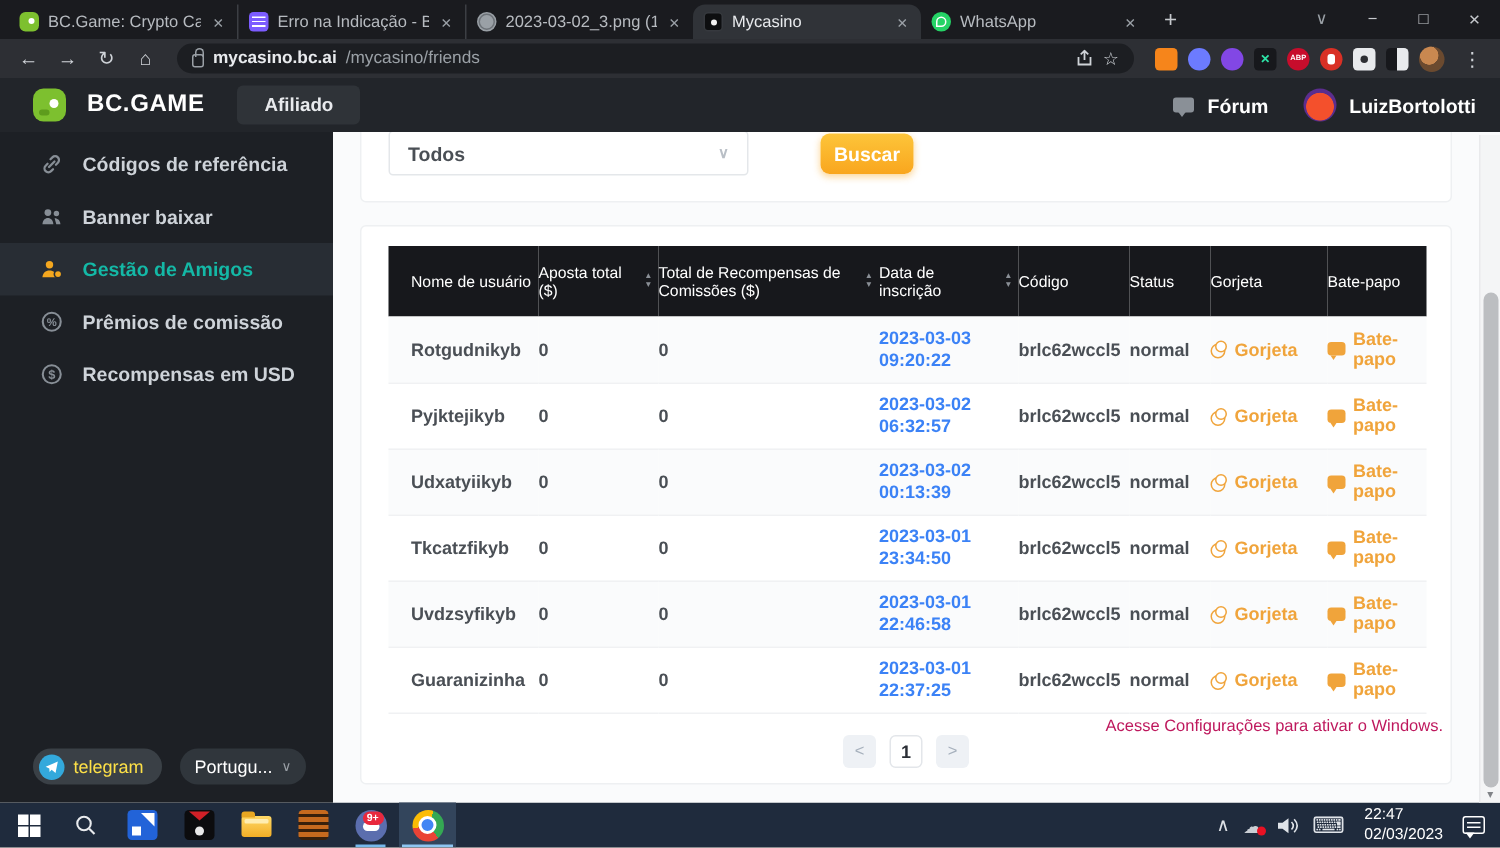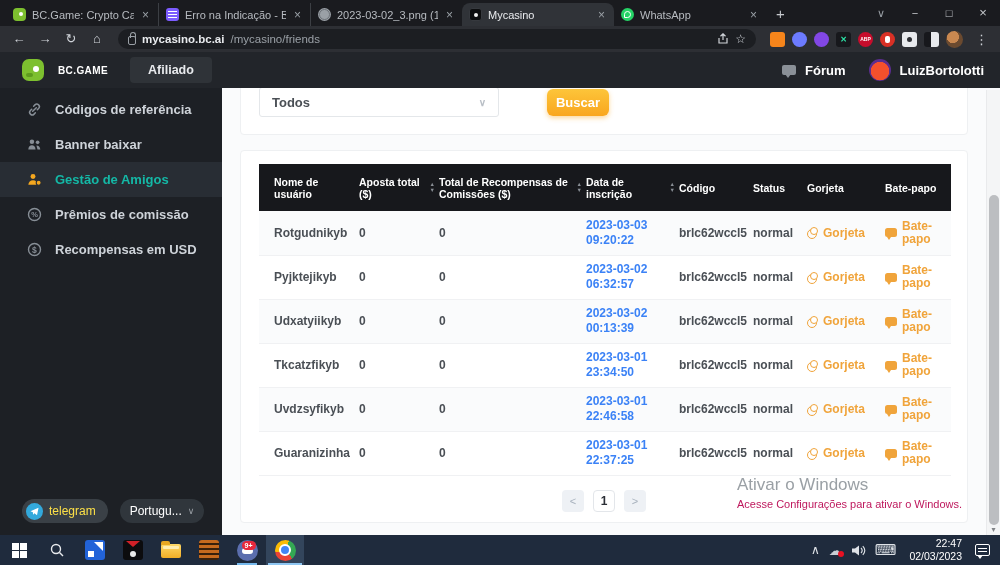--- a/index.html
+++ b/index.html
@@ -54,21 +54,21 @@
   .ext-darkreader { background:linear-gradient(90deg,#17181c 0 50%,#e8eaed 50%); border-radius:3px; }
   .ext-avatar { background:radial-gradient(circle at 40% 35%, #c98850 0 40%, #6b4a2f 42%); border-radius:50%; width:17px; height:17px; }
   .menu-dots { color:#cfd3d8; font-size:13px; padding:0 4px; }
 
   
   .site { position:relative; height:483px; }
   .siteheader { height:36px; background:#22252a; display:flex; align-items:center; padding:0 16px 0 22px; gap:14px; }
   .bclogo { width:22px; height:22px; background:#7dc02f; border-radius:7px; position:relative; flex:none; }
   .bclogo::after { content:""; position:absolute; right:5px; top:7px; width:6px; height:6px; border-radius:50%; background:#fff; }
   .bclogo::before { content:""; position:absolute; left:4px; bottom:4px; width:7px; height:4px; border-radius:2px; background:#5e9c1d; }
-  .brand { color:#fff; font-weight:800; font-size:10px; letter-spacing:.4px; }
+  .brand { color:#fff; font-weight:800; font-size:16px; letter-spacing:.4px; }
   .affbtn { background:#2f3338; color:#e8eaed; font-size:12.5px; font-weight:700; border-radius:4px; padding:6px 18px; margin-left:8px; }
   .hdr-right { margin-left:auto; display:flex; align-items:center; gap:9px; }
   .forum-icon { width:14px; height:10px; background:#8a9097; border-radius:2px; position:relative; }
   .forum-icon::after { content:""; position:absolute; left:3px; bottom:-3px; border-left:3px solid transparent; border-right:3px solid transparent; border-top:4px solid #8a9097; }
   .forum-label { color:#fff; font-size:13px; font-weight:700; margin-right:14px; }
   .hdr-avatar { width:22px; height:22px; border-radius:50%; background:radial-gradient(circle at 50% 55%, #f4502c 0 55%, #5b2d8e 58%); }
   .hdr-user { color:#fff; font-size:13px; font-weight:700; }
 
   
   .sitebody { display:flex; height:447px; }
@@ -85,21 +85,21 @@
 
   .main { flex:1; position:relative; overflow:hidden; background:#fafbfc; }
   .card { position:absolute; background:#fff; border:1px solid #eef0f2; border-radius:4px; }
   .card1 { left:18px; top:-12px; width:728px; height:59px; padding:10px 18px; display:flex; gap:30px; }
   .selectbox { width:240px; height:30px; border:1px solid #e4e7ea; border-radius:3px; display:flex; align-items:center; padding:0 12px; color:#4a4f55; font-size:13px; font-weight:700; }
   .selectbox .chev { margin-left:auto; color:#b9bfc6; font-size:10px; }
   .buscar { margin-left:18px; width:62px; height:27px; margin-top:2px; border-radius:6px; background:linear-gradient(180deg,#fdc53a,#f9a61e); box-shadow:0 2px 5px rgba(249,166,30,.45); color:#fff; font-size:13px; font-weight:700; display:flex; align-items:center; justify-content:center; }
   .card2 { left:18px; top:62px; width:728px; height:373px; padding:13px 18px; }
 
   table.friends { width:692px; border-collapse:collapse; table-layout:fixed; }
-  table.friends thead th { background:#17181c; color:#fff; font-size:10.5px; font-weight:700; text-align:left; height:47px; padding:0; vertical-align:middle; }
+  table.friends thead th { background:#17181c; color:#fff; font-size:10.5px; font-weight:400; text-align:left; height:47px; padding:0; vertical-align:middle; }
   thead th .thwrap { display:flex; align-items:center; gap:5px; padding-right:4px; }
   thead th:first-child .thwrap { padding-left:15px; }
   .sortcol { display:flex; flex-direction:column; line-height:5px; color:#8a8f96; font-size:5.5px; gap:1px; }
   table.friends td { height:44px; font-size:12px; font-weight:700; color:#4a4f55; border-bottom:1px solid #f0f1f3; padding:0; vertical-align:middle; }
   table.friends tbody tr:nth-child(odd) { background:#fafbfc; }
   table.friends td:first-child { padding-left:15px; }
   .datecell div { line-height:15px; font-weight:700; color:#3b82f6; }
   .statuscell { font-weight:400; color:#55595e; }
   .tiplink, .chatlink { color:#f0a43b; display:flex; align-items:center; gap:5px; }
   .chatlink .lbl { width:42px; line-height:13px; }
@@ -142,21 +142,21 @@
   .tb-stripes { width:20px; height:20px; border-radius:3px; background:repeating-linear-gradient(180deg,#c66a1e 0 3px,#38200b 3px 5px); }
   .tb-chat { width:21px; height:21px; border-radius:50%; background:#5b6eae; position:relative; }
   .tb-chat::before { content:""; position:absolute; left:5px; top:8px; width:11px; height:6px; background:#fff; border-radius:3px; }
   .tb-badge { position:absolute; top:1px; right:2px; background:#e8283d; color:#fff; font-size:7px; font-weight:700; border-radius:7px; padding:1px 3px; line-height:7px; }
   .tb-chrome { width:21px; height:21px; border-radius:50%; background:conic-gradient(from 140deg,#ea4335 0 120deg,#fbbc05 120deg 240deg,#34a853 240deg 360deg); position:relative; }
   .tb-chrome::after { content:""; position:absolute; left:50%; top:50%; transform:translate(-50%,-50%); width:8px; height:8px; border-radius:50%; background:#4285f4; border:2px solid #fff; }
   .tray { margin-left:auto; display:flex; align-items:center; gap:9px; padding-right:10px; }
   .tray-glyph { color:#dfe3e8; font-size:12px; }
   .tray-cloud { position:relative; color:#c9ced4; font-size:13px; }
   .tray-cloud::after { content:""; position:absolute; right:-2px; bottom:1px; width:6px; height:6px; border-radius:50%; background:#e81123; }
-  .clock { text-align:right; font-size:10.5px; line-height:13px; color:#fff; padding:0 4px; }
+  .clock { text-align:left; font-size:10.5px; line-height:13px; color:#fff; padding:0 4px; }
   .actioncenter { width:15px; height:12px; border:1.3px solid #fff; border-radius:2px; position:relative; }
   .actioncenter::before { content:""; position:absolute; left:2px; top:2.5px; right:2px; height:1.3px; background:#fff; box-shadow:0 3px #fff; }
   .actioncenter::after { content:""; position:absolute; left:1px; bottom:-4px; border-left:3px solid transparent; border-right:3px solid transparent; border-top:4px solid #fff; }
 </style>
 </head>
 <body>
 
 <div id="screen">
 
   <div class="tabbar">
@@ -514,21 +514,20 @@
               </tbody>
           </table>
           <div class="pager">
             <span class="pgbtn">&lt;</span>
             <span class="pgcur">1</span>
             <span class="pgbtn">&gt;</span>
           </div>
         </div>
 
         <div class="watermark">
-          <div class="wm1">Ativar o Windows</div>
           <div class="wm2">Acesse Configurações para ativar o Windows.</div>
         </div>
       </div>
     </div>
 
     <div class="scrollbar">
       <div class="sthumb"></div>
       <div class="sdown">▾</div>
     </div>
   </div>

